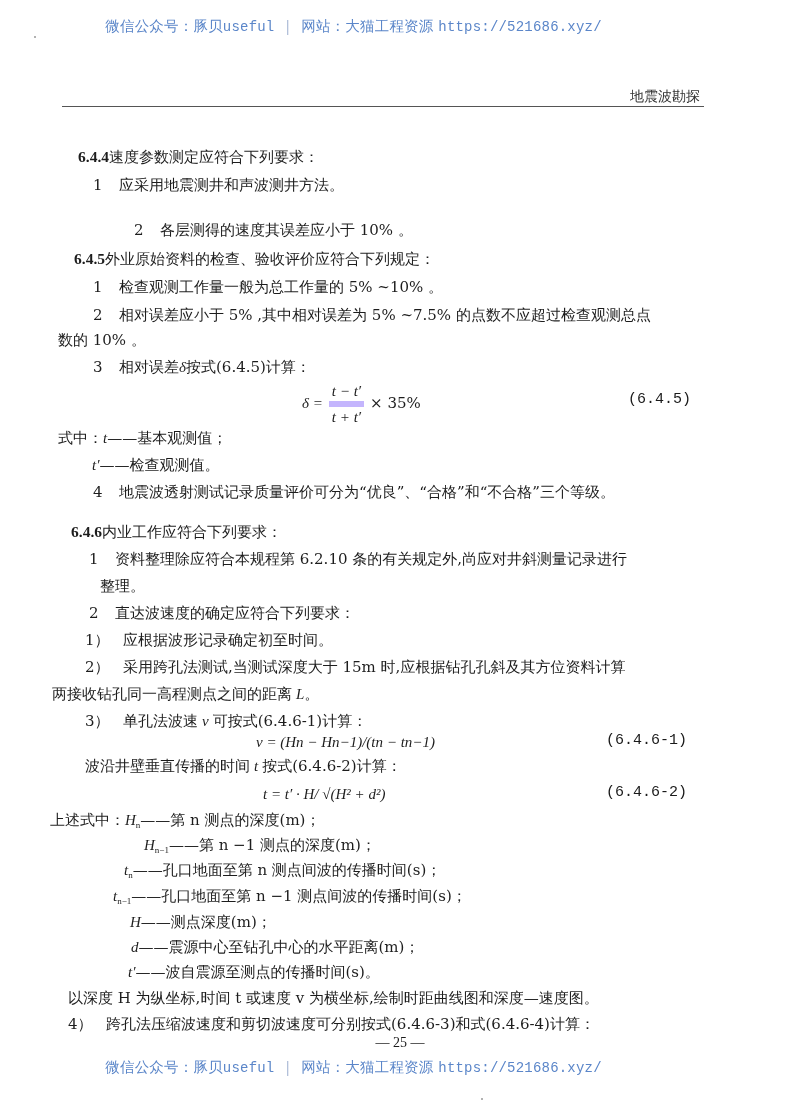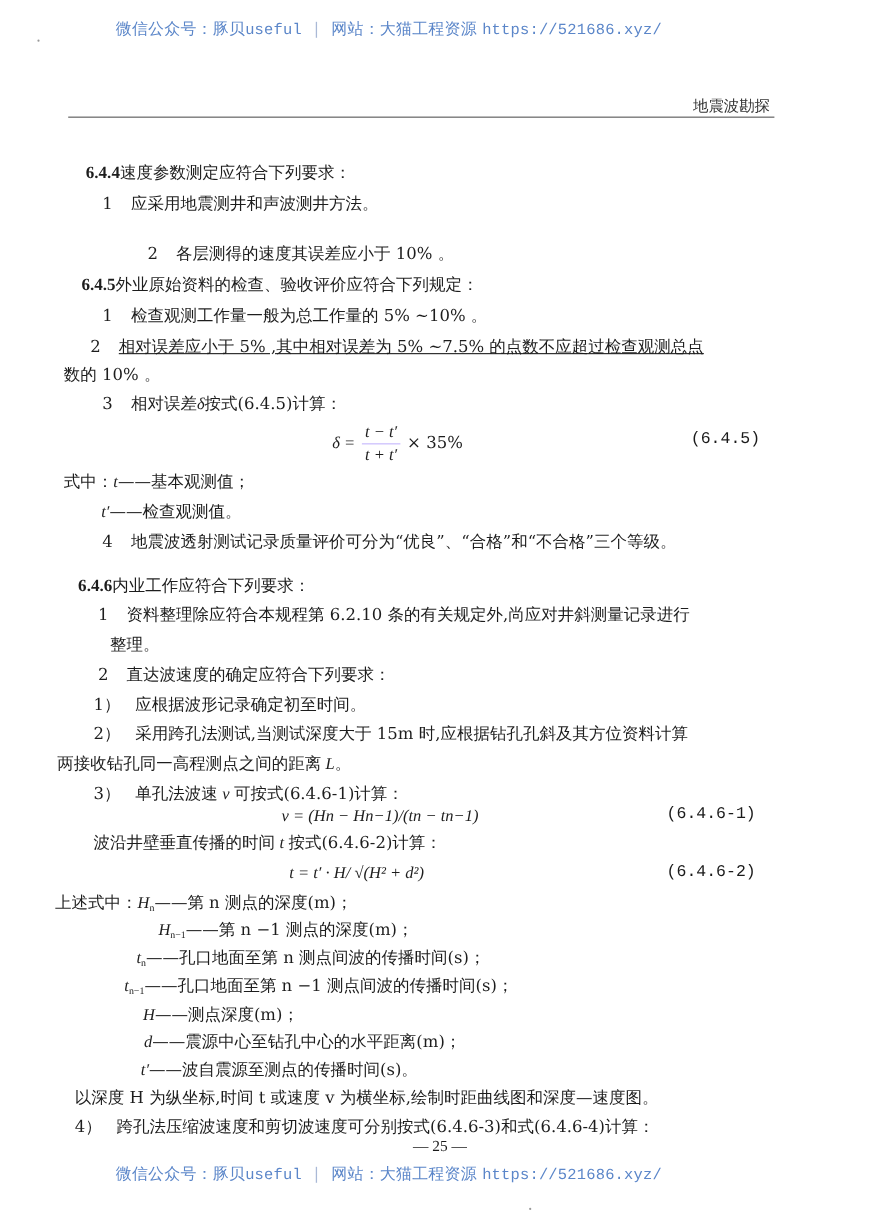--- a/index.html
+++ b/index.html
@@ -31,21 +31,21 @@
     position: absolute; white-space: nowrap; font-size: 15px; line-height: 20px;
     color: #1d1d1d;
   }
   .sec { font-weight: bold; font-family: "Liberation Serif", serif; font-size: 15.5px; }
   .num { display: inline-block; width: 26px; }
   .it { font-style: italic; font-family: "Liberation Serif", serif; }
   .sub { font-size: 9px; vertical-align: -3px; font-family: "Liberation Serif", serif; }
   .eqno { position: absolute; font-size: 15px; font-family: Liberation Mono, monospace; }
 
   .frac { display: inline-block; vertical-align: middle; text-align: center; margin: 0 6px; }
-  .frac .top { display: block; border-bottom: 1px solid #c4b5fd; padding: 0 3px 1px; line-height: 18px; }
+  .frac .top { display: block; border-bottom: 6px solid #c4b5fd; padding: 0 3px 1px; line-height: 18px; }
   .frac .bot { display: block; padding-top: 1px; line-height: 18px; }
 
   .page-num {
     position: absolute; left: 0; width: 800px; text-align: center; top: 1035px;
     font-size: 14px; font-family: "Liberation Serif", serif;
   }
   .speck { position: absolute; width: 2px; height: 2px; background: #999; border-radius: 1px; }
 </style>
 </head>
 <body>
@@ -71,21 +71,21 @@
 <div class="ln" style="left:93px;top:220px;margin-left:41px;">
   <span class="num">2</span><span>各层测得的速度其误差应小于 10% 。</span>
 </div>
 
 <div class="ln" style="left:74px;top:249px;">
   <span class="sec">6.4.5</span><span>外业原始资料的检查、验收评价应符合下列规定：</span>
 </div>
 <div class="ln" style="left:93px;top:277px;">
   <span class="num">1</span><span>检查观测工作量一般为总工作量的 5% ~10% 。</span>
 </div>
-<div class="ln" style="left:82px;top:305px;text-decoration:underline;">
+<div class="ln" style="left:93px;top:305px;">
   <span class="num">2</span><span>相对误差应小于 5% ,其中相对误差为 5% ~7.5% 的点数不应超过检查观测总点</span>
 </div>
 <div class="ln" style="left:58px;top:330px;">数的 10% 。</div>
 <div class="ln" style="left:93px;top:357px;">
   <span class="num">3</span><span>相对误差</span><span class="it">δ</span><span>按式(6.4.5)计算：</span>
 </div>
 
 <div class="ln" style="left:302px;top:382px;line-height:40px;height:44px;">
   <span class="it">δ =</span><span class="frac"><span class="top it">t − t′</span><span class="bot it">t + t′</span></span><span>× 35%</span>
 </div>

